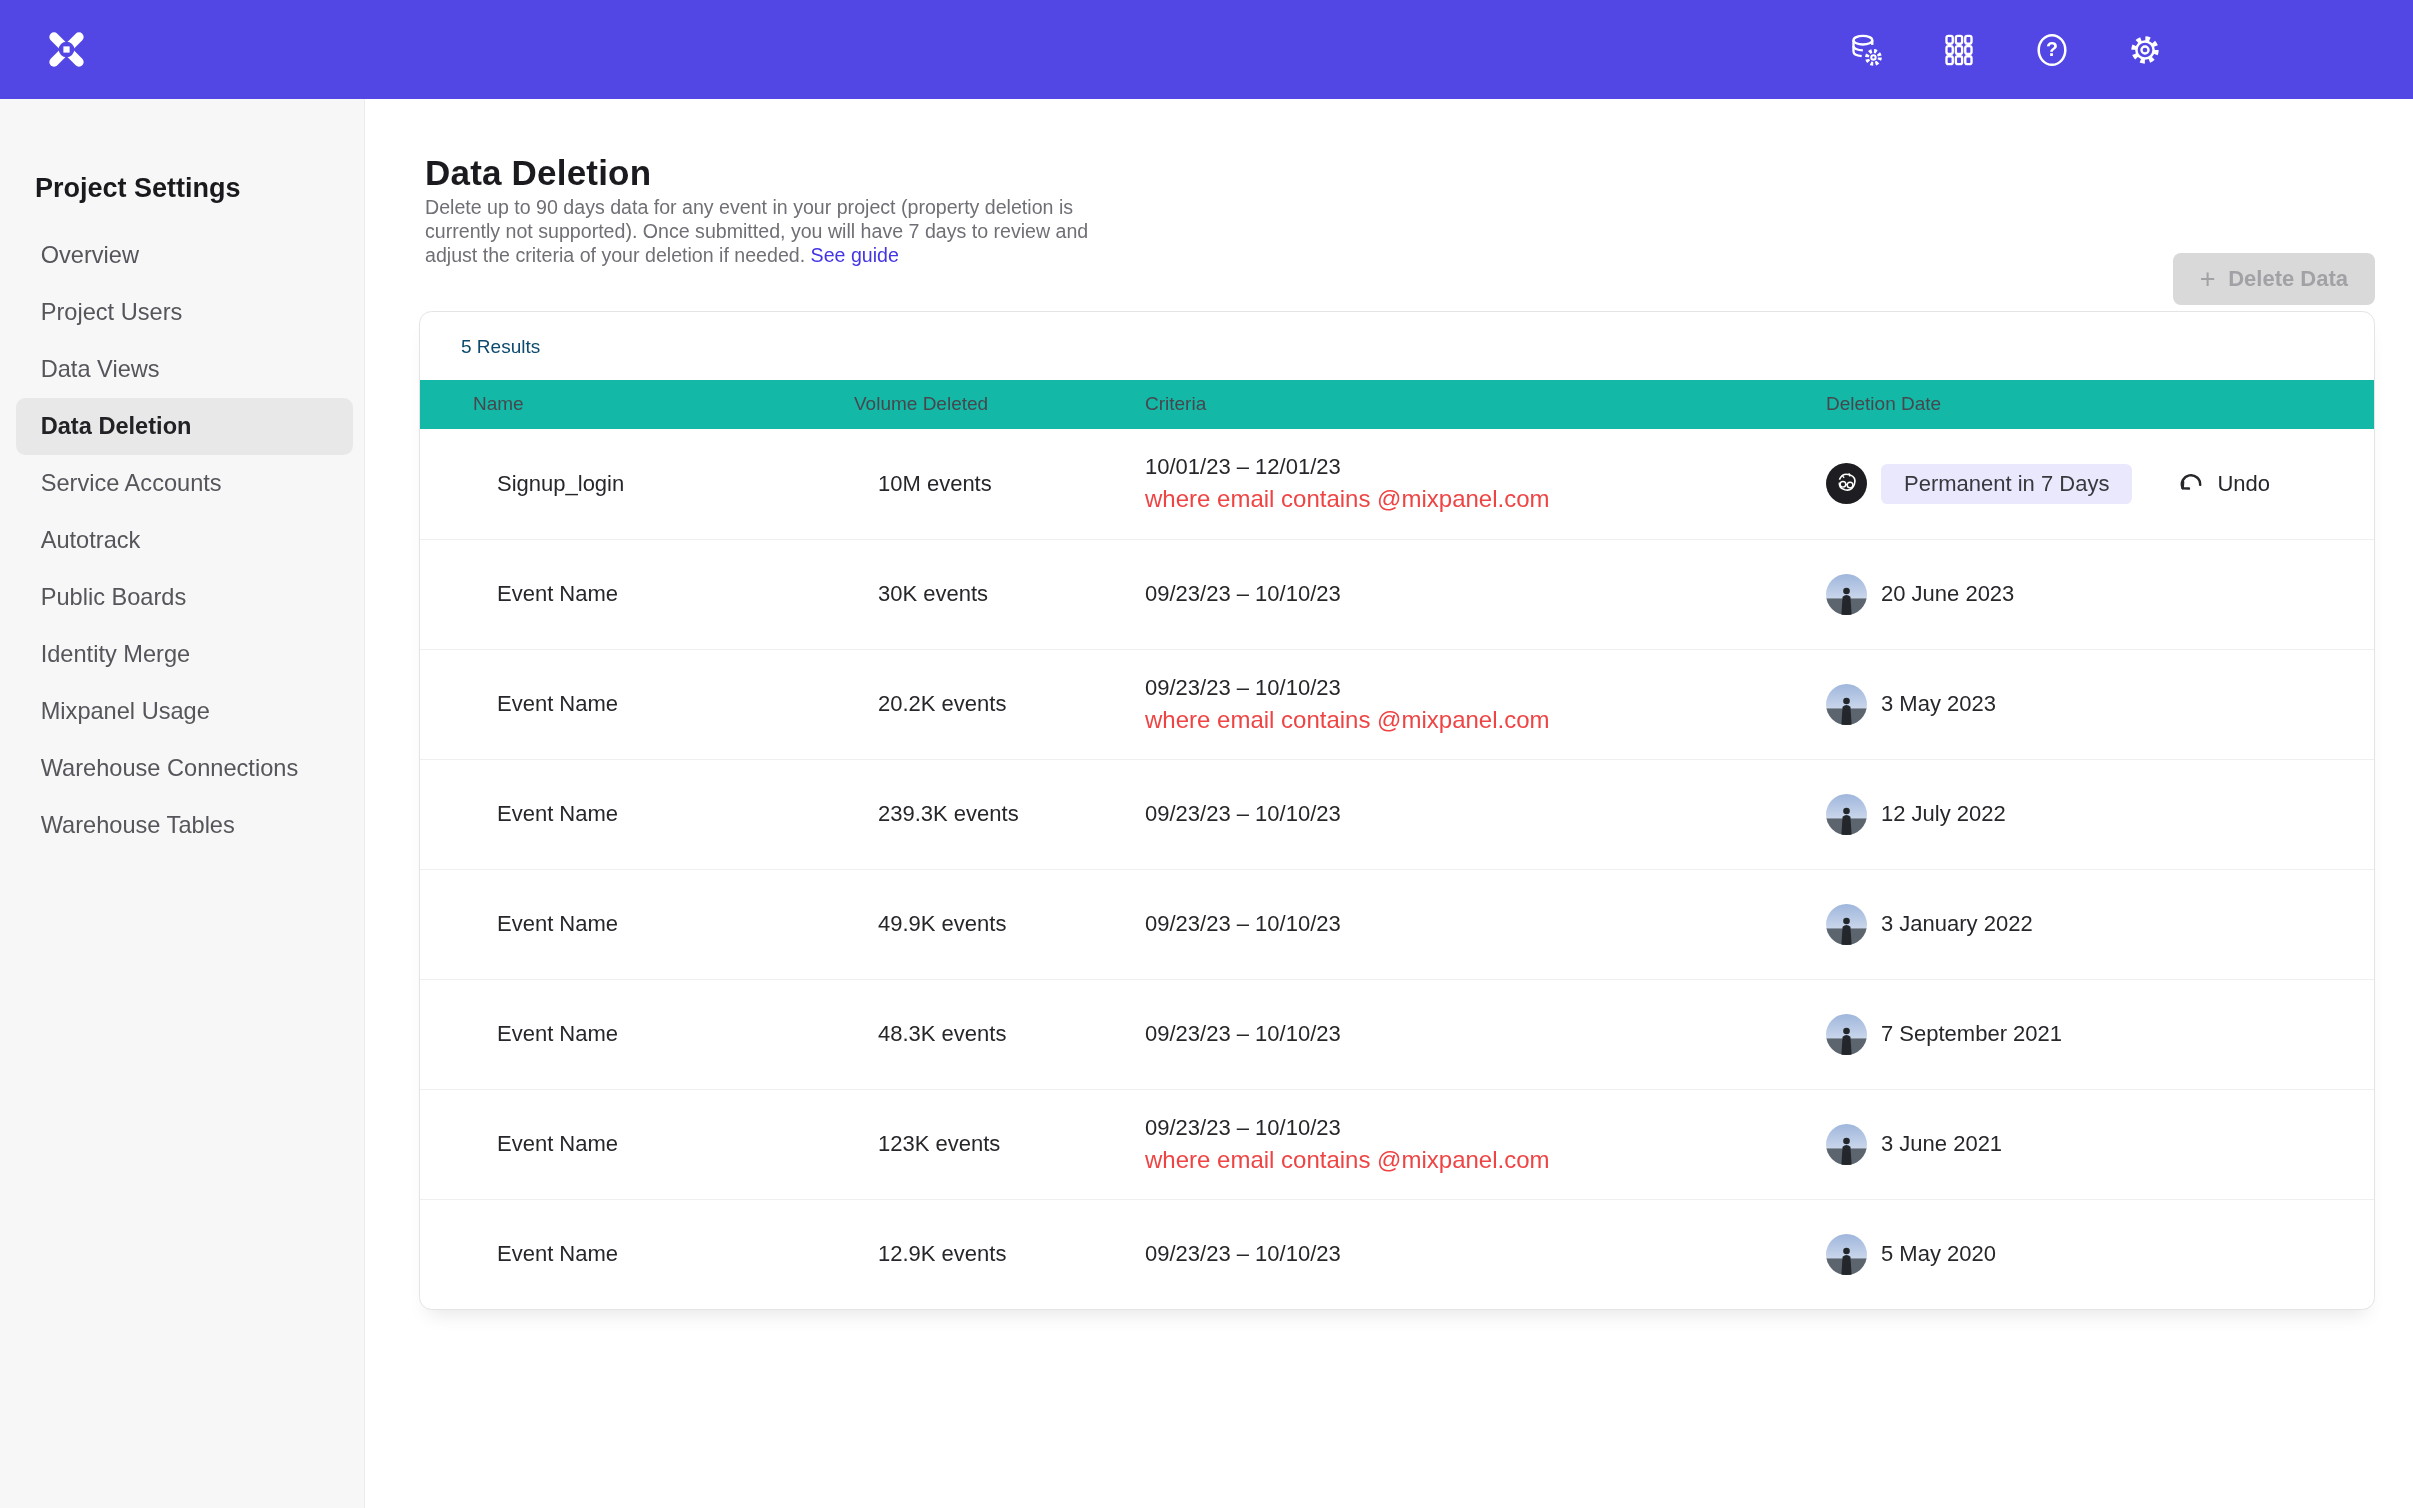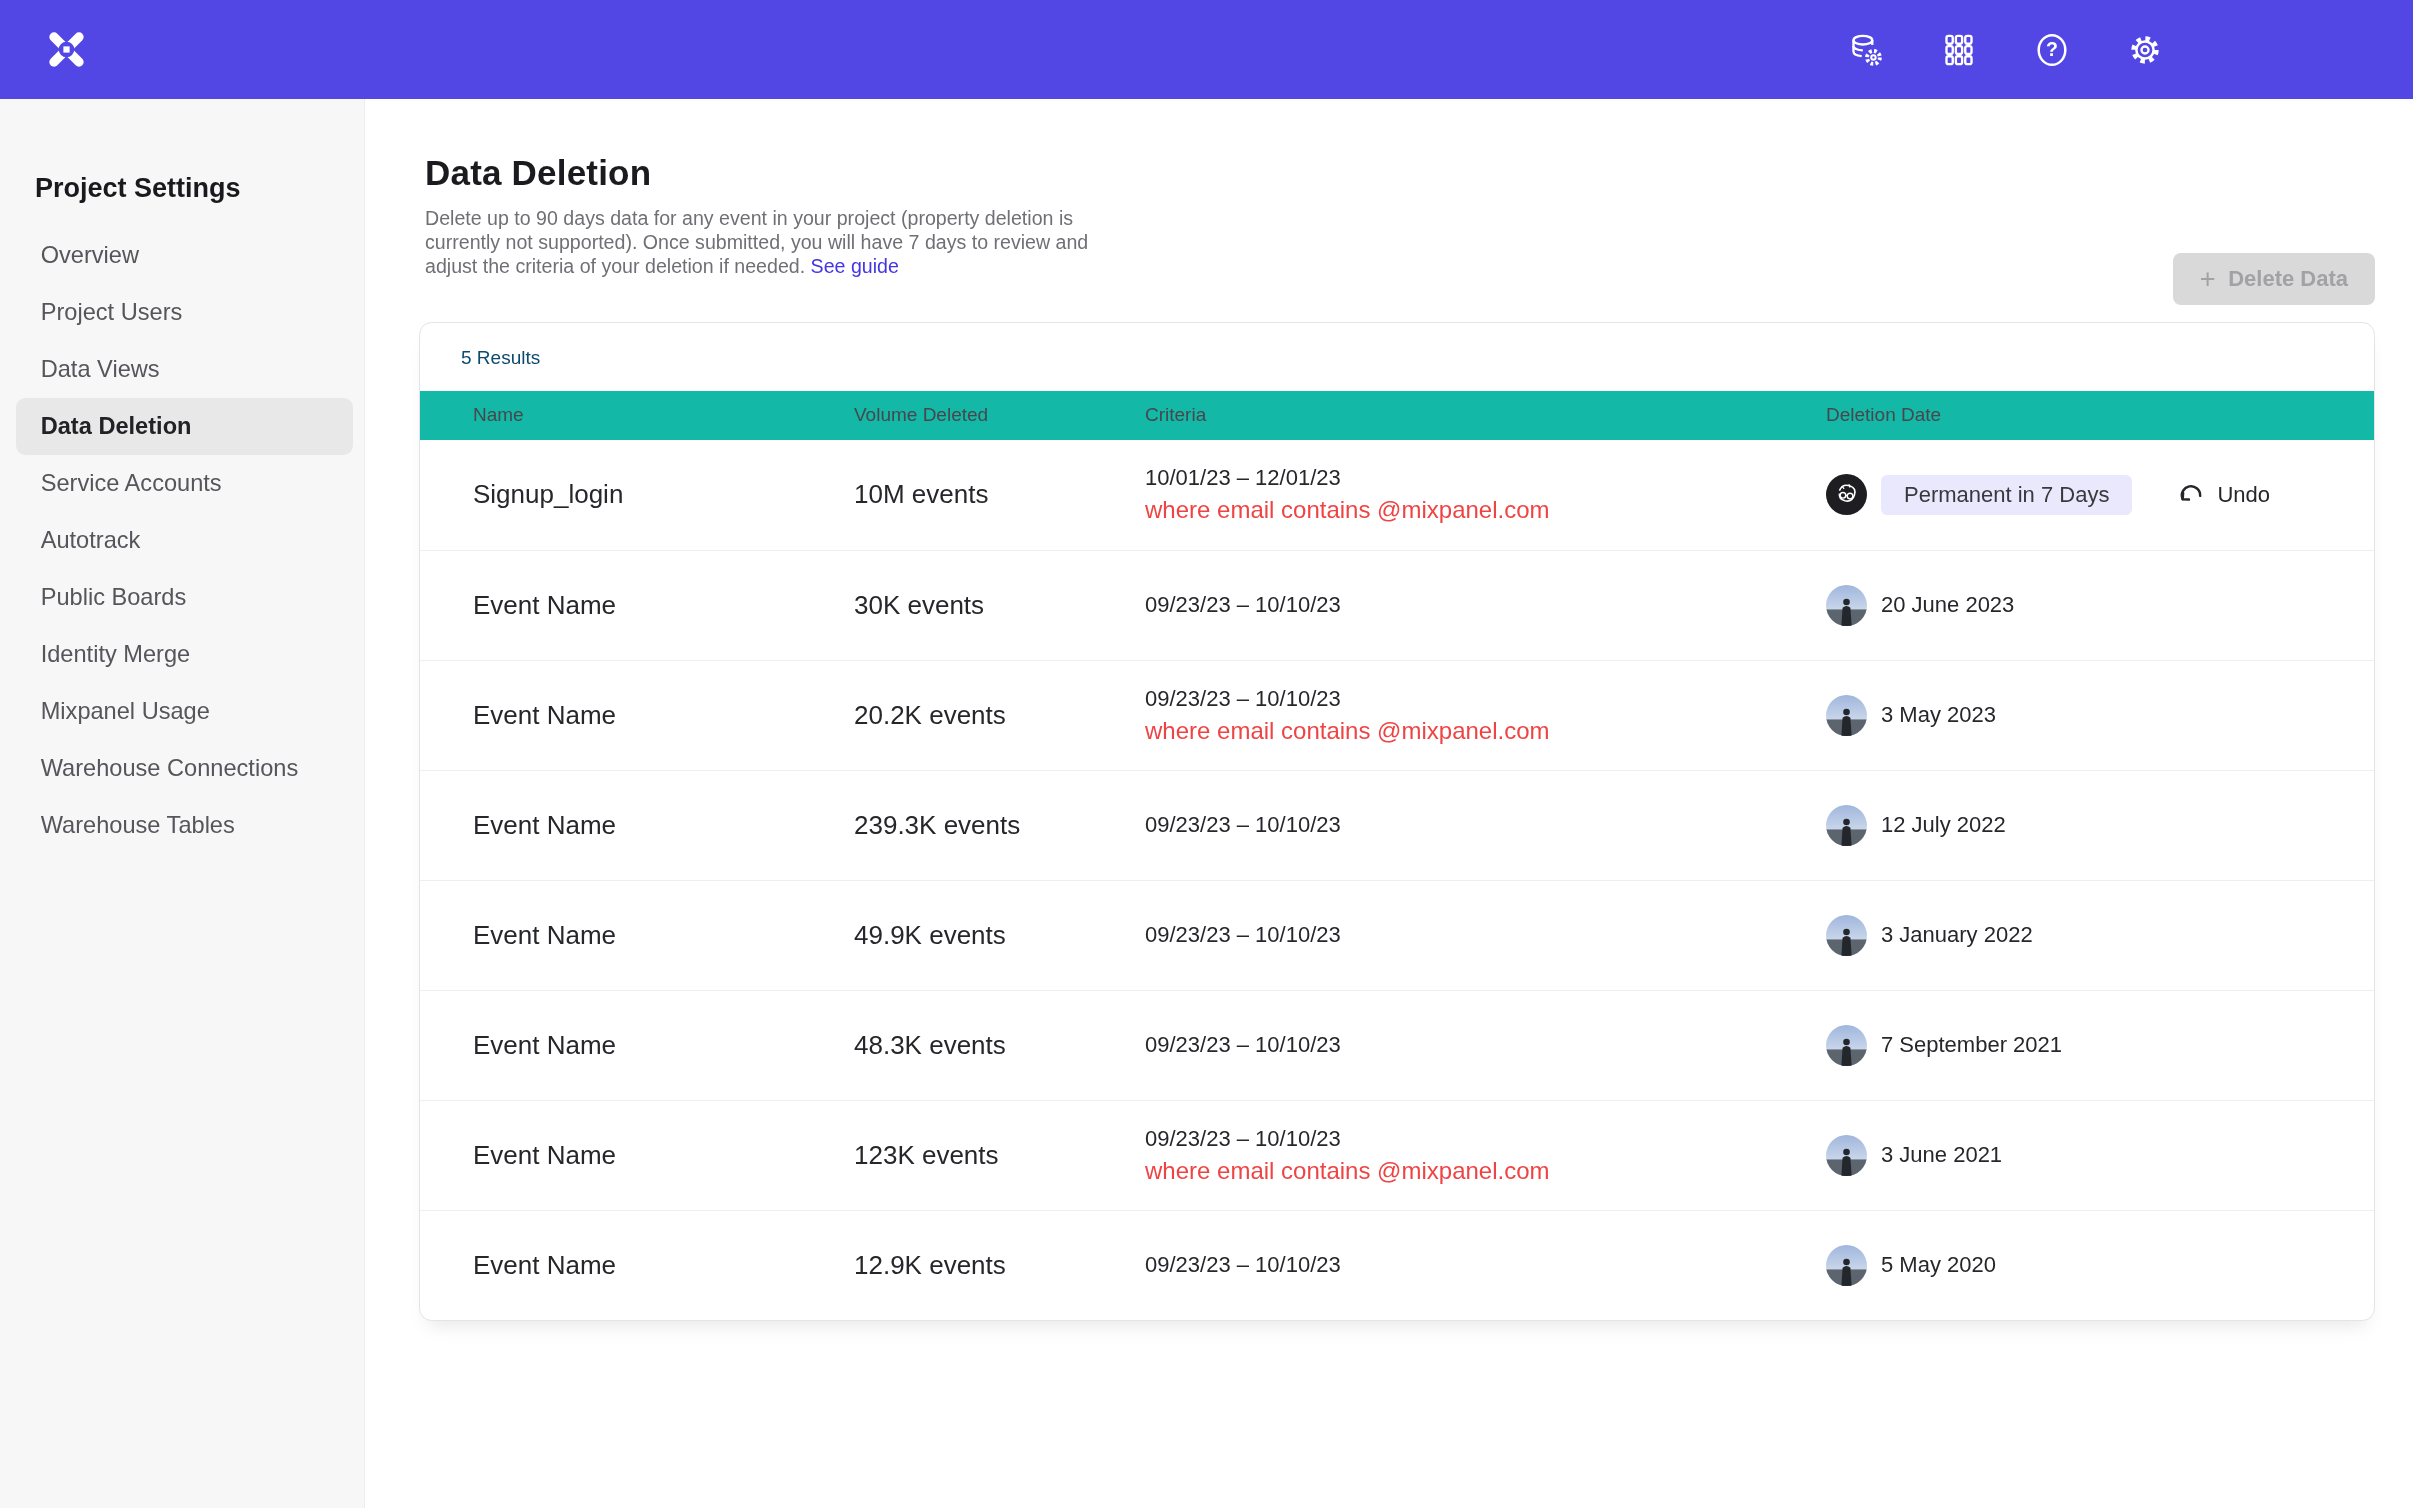--- a/index.html
+++ b/index.html
@@ -59,21 +59,21 @@
 
   
   .main { flex: 1; position: relative; background: #ffffff; }
   .page-head { padding: 55px 0 0 60px; }
   .page-title {
     font-size: 35px; line-height: 38px;
     font-weight: 700; color: #1B1B1F;
     letter-spacing: 0.2px;
   }
   .page-desc {
-    margin-top: 14px;
+    margin-top: 3px;
     width: 707px;
     font-size: 19.6px; line-height: 24px;
     color: #6F6F75;
   }
   .see-guide { color: #4335E5; text-decoration: none; cursor: pointer; }
 
   .delete-btn {
     position: absolute;
     top: 154px; right: 38px;
     height: 52px;
@@ -106,21 +106,21 @@
     padding-left: 53px;
     align-items: center;
   }
   .thead {
     height: 49px;
     background: #14b8a6;
     font-size: 19px; color: #47474D;
   }
   .trow { height: 110px; }
   .trow + .trow { border-top: 1.6px solid #EFEFF0; }
-  .cell-name, .cell-vol { font-size: 26px; color: #26262B; }
+  .cell-name, .cell-vol { font-size: 22px; color: #26262B; margin-left: 24px; }
   .crit-range { font-size: 22px; color: #26262B; }
   .crit-cond { margin-top: 5px; font-size: 24px; color: #ef4444; }
   .cell-del { display: flex; align-items: center; }
   .avatar { width: 41px; height: 41px; flex-shrink: 0; margin-right: 14px; }
   .del-date { font-size: 22px; color: #26262B; }
   .badge {
     background: #E9E8FC;
     border-radius: 6.3px;
     padding: 7px 23px;
     font-size: 22px; color: #38383E;

